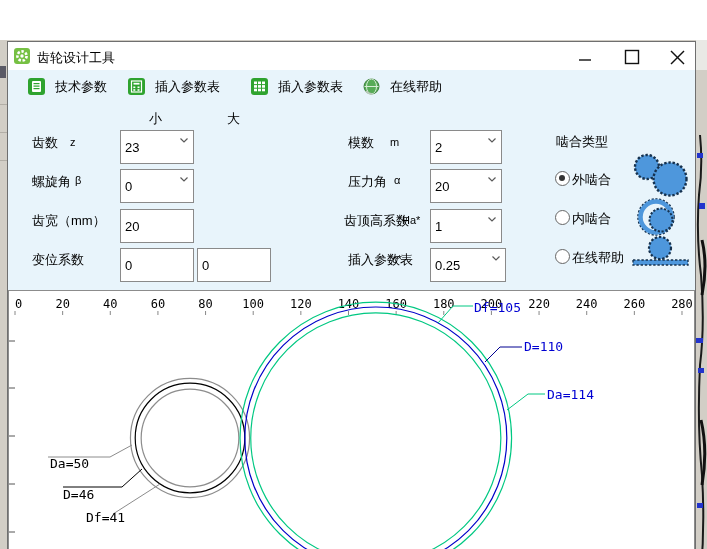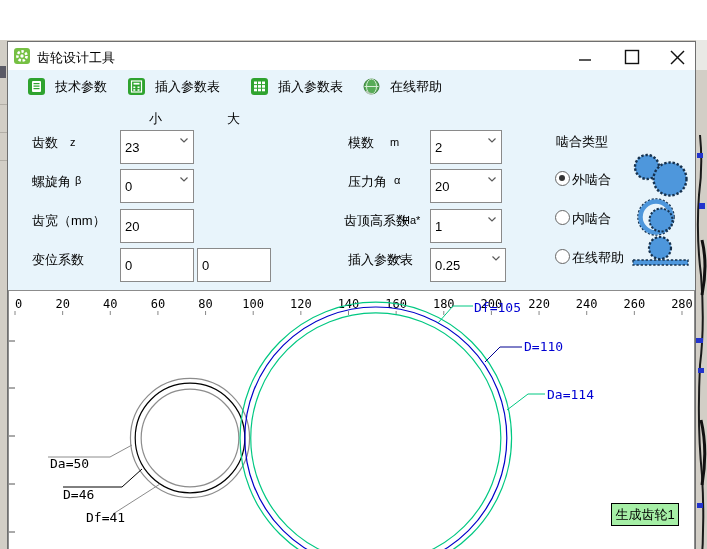--- a/index.html
+++ b/index.html
@@ -288,17 +288,14 @@
         <text x="538" y="108" font-size="13" fill="#0000d2" font-family="&quot;DejaVu Sans Mono&quot;, monospace">Da=114</text>
         <polyline points="123,154 101,166 39,166" fill="none" stroke="#8c8c8c" stroke-width="1"></polyline>
         <text x="41" y="177" font-size="13" fill="#000000" font-family="&quot;DejaVu Sans Mono&quot;, monospace">Da=50</text>
         <polyline points="133,178 113,196 54,196" fill="none" stroke="#000000" stroke-width="1"></polyline>
         <text x="54" y="208" font-size="13" fill="#000000" font-family="&quot;DejaVu Sans Mono&quot;, monospace">D=46</text>
         <polyline points="151,193 104,223" fill="none" stroke="#8c8c8c" stroke-width="1"></polyline>
         <text x="77" y="231" font-size="13" fill="#000000" font-family="&quot;DejaVu Sans Mono&quot;, monospace">Df=41</text>
       </svg>
   </div>
 
-  <div class="gen-btn" style="left:611px;top:463px;width:68px;height:23px">
-    <span>生成齿轮1</span>
-  </div>
 
 </div>
 
 </body></html>

